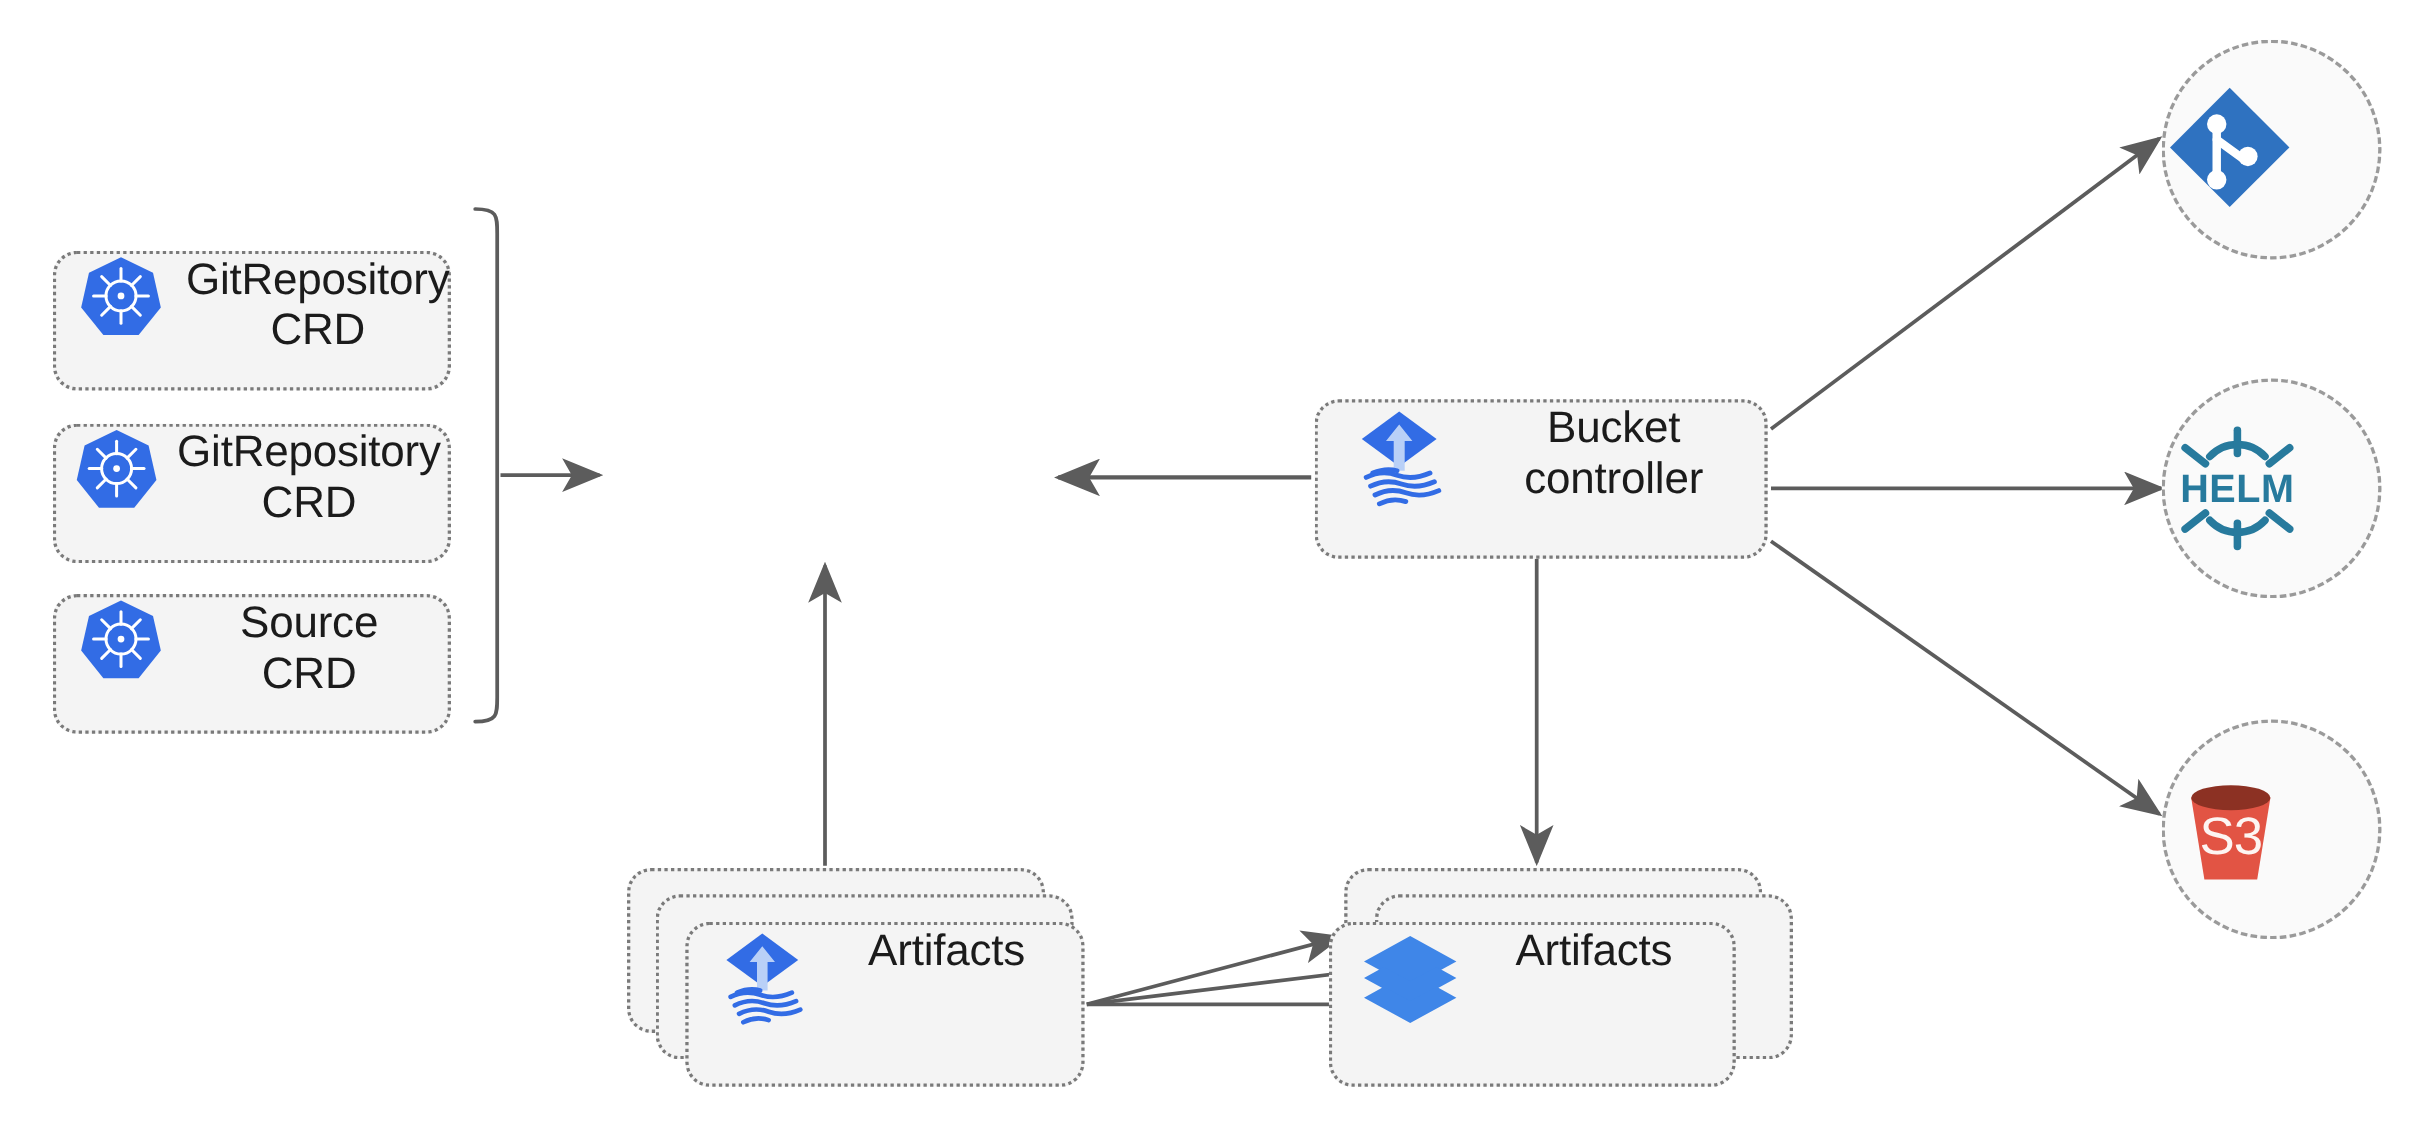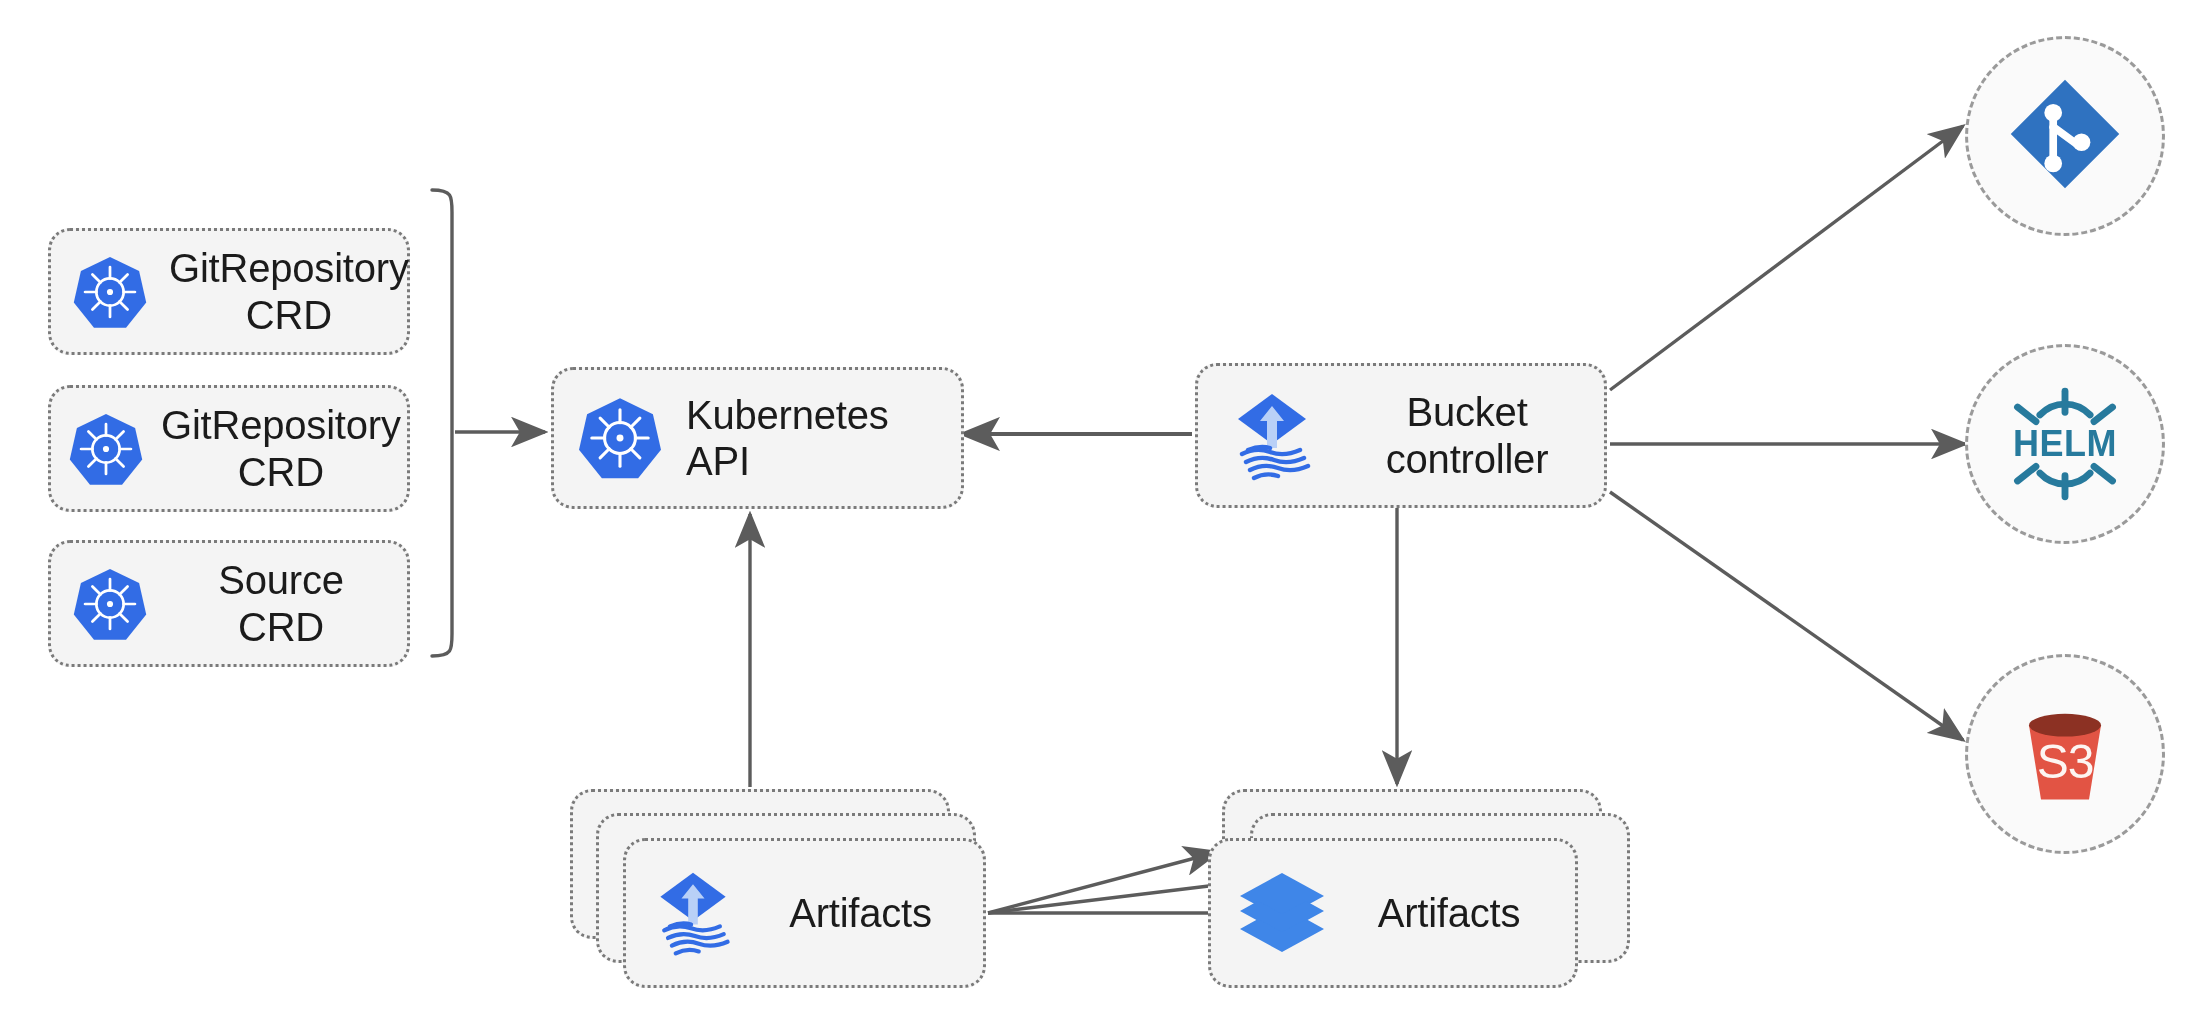--- a/index.html
+++ b/index.html
@@ -27,21 +27,21 @@
   }
 
   
   .node {
     position: absolute;
     box-sizing: border-box;
     background: #f4f4f4;
     border: 3px dotted #7a7a7a;
     border-radius: 22px;
     display: flex;
-    align-items: center;
+    align-items: flex-start;
     justify-content: flex-start;
   }
   .node-ghost {
     position: absolute;
     box-sizing: border-box;
     background: #f4f4f4;
     border: 3px dotted #7a7a7a;
     border-radius: 22px;
   }
   .node-label {
@@ -66,21 +66,21 @@
 
   
   .circle-node {
     position: absolute;
     box-sizing: border-box;
     border: 3px dashed #9a9a9a;
     border-radius: 50%;
     background: #fafafa;
     display: flex;
     align-items: center;
-    justify-content: center;
+    justify-content: flex-start;
   }
 
   
   .helm-wrap { position: relative; width: 132px; height: 132px; }
   .helm-text {
     position: absolute;
     left: 0; right: 0;
     top: 50%;
     transform: translateY(-50%);
     text-align: center;
@@ -204,40 +204,20 @@
           <line x1="40" y1="40" x2="46.8" y2="46.8"></line>
           <line x1="46.8" y1="17.2" x2="40" y2="24"></line>
           <line x1="24" y1="40" x2="17.2" y2="46.8"></line>
         </g>
       </svg>
     </span>
     <span class="node-label">Source
 CRD</span>
   </div>
 
-  <div class="node" style="left:551px; top:367px; width:413px; height:142px;">
-    <span class="icon-slot" style="width:132px;">
-      <svg width="86" height="86" viewBox="0 0 64 64">
-        <path d="M32 2.5 L56.5 14.3 L62.5 40.8 L45.5 62 L18.5 62 L1.5 40.8 L7.5 14.3 Z" fill="#326CE5"></path>
-        <g fill="none" stroke="#ffffff" stroke-width="2.3" stroke-linecap="round">
-          <circle cx="32" cy="32" r="11.5"></circle>
-          <circle cx="32" cy="32" r="2.6" fill="#ffffff" stroke="none"></circle>
-          <line x1="32" y1="11" x2="32" y2="20.6"></line>
-          <line x1="32" y1="43.4" x2="32" y2="53"></line>
-          <line x1="11" y1="32" x2="20.6" y2="32"></line>
-          <line x1="43.4" y1="32" x2="53" y2="32"></line>
-          <line x1="17.2" y1="17.2" x2="24" y2="24"></line>
-          <line x1="40" y1="40" x2="46.8" y2="46.8"></line>
-          <line x1="46.8" y1="17.2" x2="40" y2="24"></line>
-          <line x1="24" y1="40" x2="17.2" y2="46.8"></line>
-        </g>
-      </svg>
-    </span>
-    <span class="node-label" style="text-align:left;">Kubernetes API</span>
-  </div>
 
   <div class="node" style="left:1195px; top:363px; width:412px; height:145px;">
     <span class="icon-slot" style="width:148px;">
       <svg width="100" height="100" viewBox="0 0 100 100">
         <g>
           <path d="M50 8 L84 33 L50 58 L16 33 Z" fill="#326CE5"></path>
           <path d="M50 20 L62 35 L55 35 L55 62 L45 62 L45 35 L38 35 Z" fill="#b9d0f7"></path>
         </g>
         <g stroke="#326CE5" stroke-width="4.4" fill="none" stroke-linecap="round">
           <path d="M20 68 Q34 61 48 66 Q62 71 78 64"></path>

